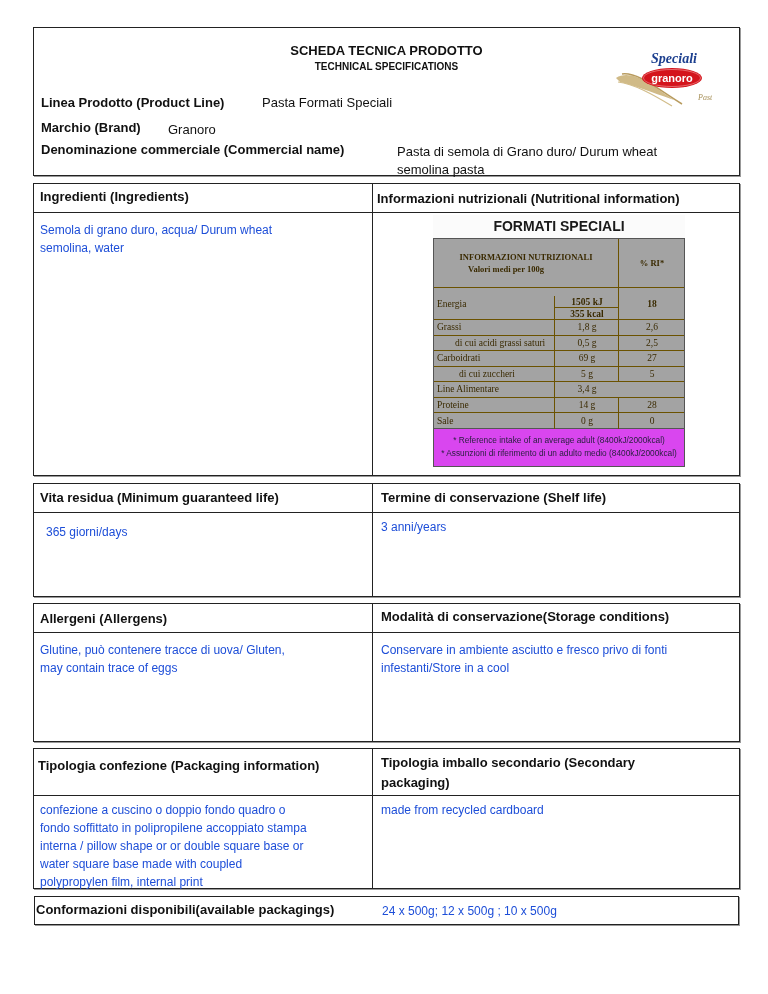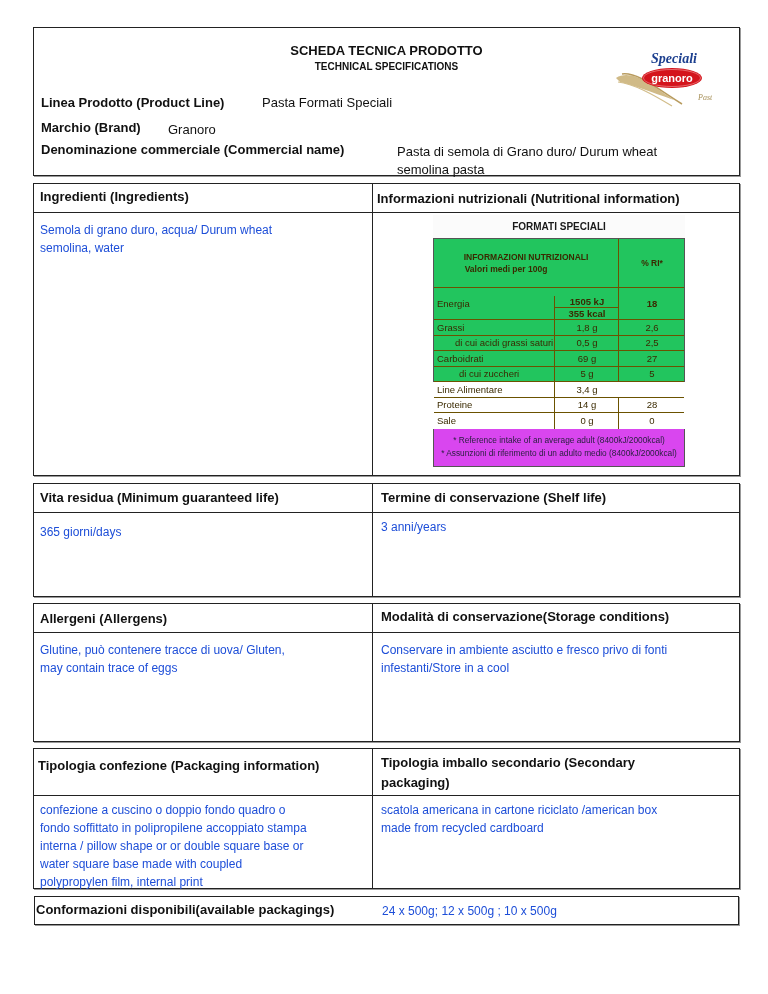--- a/index.html
+++ b/index.html
@@ -15,23 +15,23 @@
   .vline { position:absolute; top:0; bottom:0; width:0; border-left:1.5px solid #222; }
   .hline { position:absolute; left:0; right:0; height:0; border-top:1.5px solid #222; }
 
   
   .logo { position:absolute; left:612px; top:38px; width:100px; height:72px; }
 
   
   .nt { position:absolute; left:433px; top:215px; width:252px; height:252px;
         font-family:"Liberation Sans", sans-serif; }
   .nt-title { position:absolute; left:0; top:0; width:252px; height:23px; background:#fbfbfb;
-              text-align:center; font-weight:bold; font-size:10px; line-height:23px; color:#1a1a1a; }
-  .nt-grid { position:absolute; left:0; top:23px; width:252px; height:144px; background:#22c55e;
-             border:1px solid #555; box-sizing:border-box; }
+              text-align:center; font-weight:bold; font-size:14px; line-height:23px; color:#1a1a1a; }
+  .nt-grid { position:absolute; left:0; top:23px; width:252px; height:191px; background:#a3a3a3;
+             border:1px solid #555; box-sizing:border-box;font-family:Liberation Serif, serif; }
   .nt-row { position:absolute; left:0; width:250px; border-bottom:1px solid #6b5200; box-sizing:border-box; }
   .nt-c { position:absolute; top:0; bottom:0; font-size:9.5px; color:#3a2a00; display:flex; align-items:center; }
   .nt-c.n { left:3px; width:115px; }
   .nt-c.sub { padding-left:18px; }
   .nt-c.q { left:120px; width:64px; justify-content:center; border-left:1px solid #6b5200; }
   .nt-c.r { left:184px; width:66px; justify-content:center; border-left:1px solid #6b5200; }
   .nt-foot { position:absolute; left:0; top:214px; width:252px; height:38px; background:#d946ef;
              border:1px solid #555; border-top:none; box-sizing:border-box;
              font-size:8.3px; color:#2a2040; text-align:center; line-height:13px; padding-top:5px; }
 </style>
@@ -140,21 +140,21 @@
     <div>* Reference intake of an average adult (8400kJ/2000kcal)</div>
     <div>* Assunzioni di riferimento di un adulto medio (8400kJ/2000kcal)</div>
   </div>
 </div>
 
 <div class="box" style="left:33px; top:483px; width:707px; height:114px;">
   <div class="hline" style="top:28px;"></div>
   <div class="vline" style="left:338px;"></div>
   <div class="cell-h" style="left:6px; top:4px;">Vita residua (Minimum guaranteed life)</div>
   <div class="cell-h" style="left:347px; top:4px;">Termine di conservazione (Shelf life)</div>
-  <div class="cell-t" style="left:6px; top:39px;">365 giorni/days</div>
+  <div class="cell-t" style="left:12px; top:39px;">365 giorni/days</div>
   <div class="cell-t" style="left:347px; top:34px;">3 anni/years</div>
 </div>
 
 <div class="box" style="left:33px; top:603px; width:707px; height:139px;">
   <div class="hline" style="top:28px;"></div>
   <div class="vline" style="left:338px;"></div>
   <div class="cell-h" style="left:6px; top:5px;">Allergeni (Allergens)</div>
   <div class="cell-h" style="left:347px; top:3px;">Modalità di conservazione(Storage conditions)</div>
   <div class="cell-t" style="left:6px; top:37px;">
     <div>Glutine, può contenere tracce di uova/  Gluten,</div>
@@ -175,21 +175,20 @@
     <div>packaging)</div>
   </div>
   <div class="cell-t" style="left:6px; top:52px;">
     <div>confezione a cuscino o doppio fondo quadro o</div>
     <div>fondo soffittato in polipropilene accoppiato stampa</div>
     <div>interna / pillow shape or or double square base or</div>
     <div>water square base made with coupled</div>
     <div>polypropylen film, internal print</div>
   </div>
   <div class="cell-t" style="left:347px; top:52px;">
-    <div>scatola americana in cartone riciclato /american box</div>
     <div>made from recycled cardboard</div>
   </div>
 </div>
 
 <div class="box" style="left:34px; top:896px; width:705px; height:29px;">
   <div class="cell-h" style="left:1px; top:3px;">Conformazioni disponibili(available packagings)</div>
   <div class="cell-t" style="left:347px; top:5px;">24 x 500g; 12 x 500g ; 10 x 500g</div>
 </div>
 
 </body></html>

